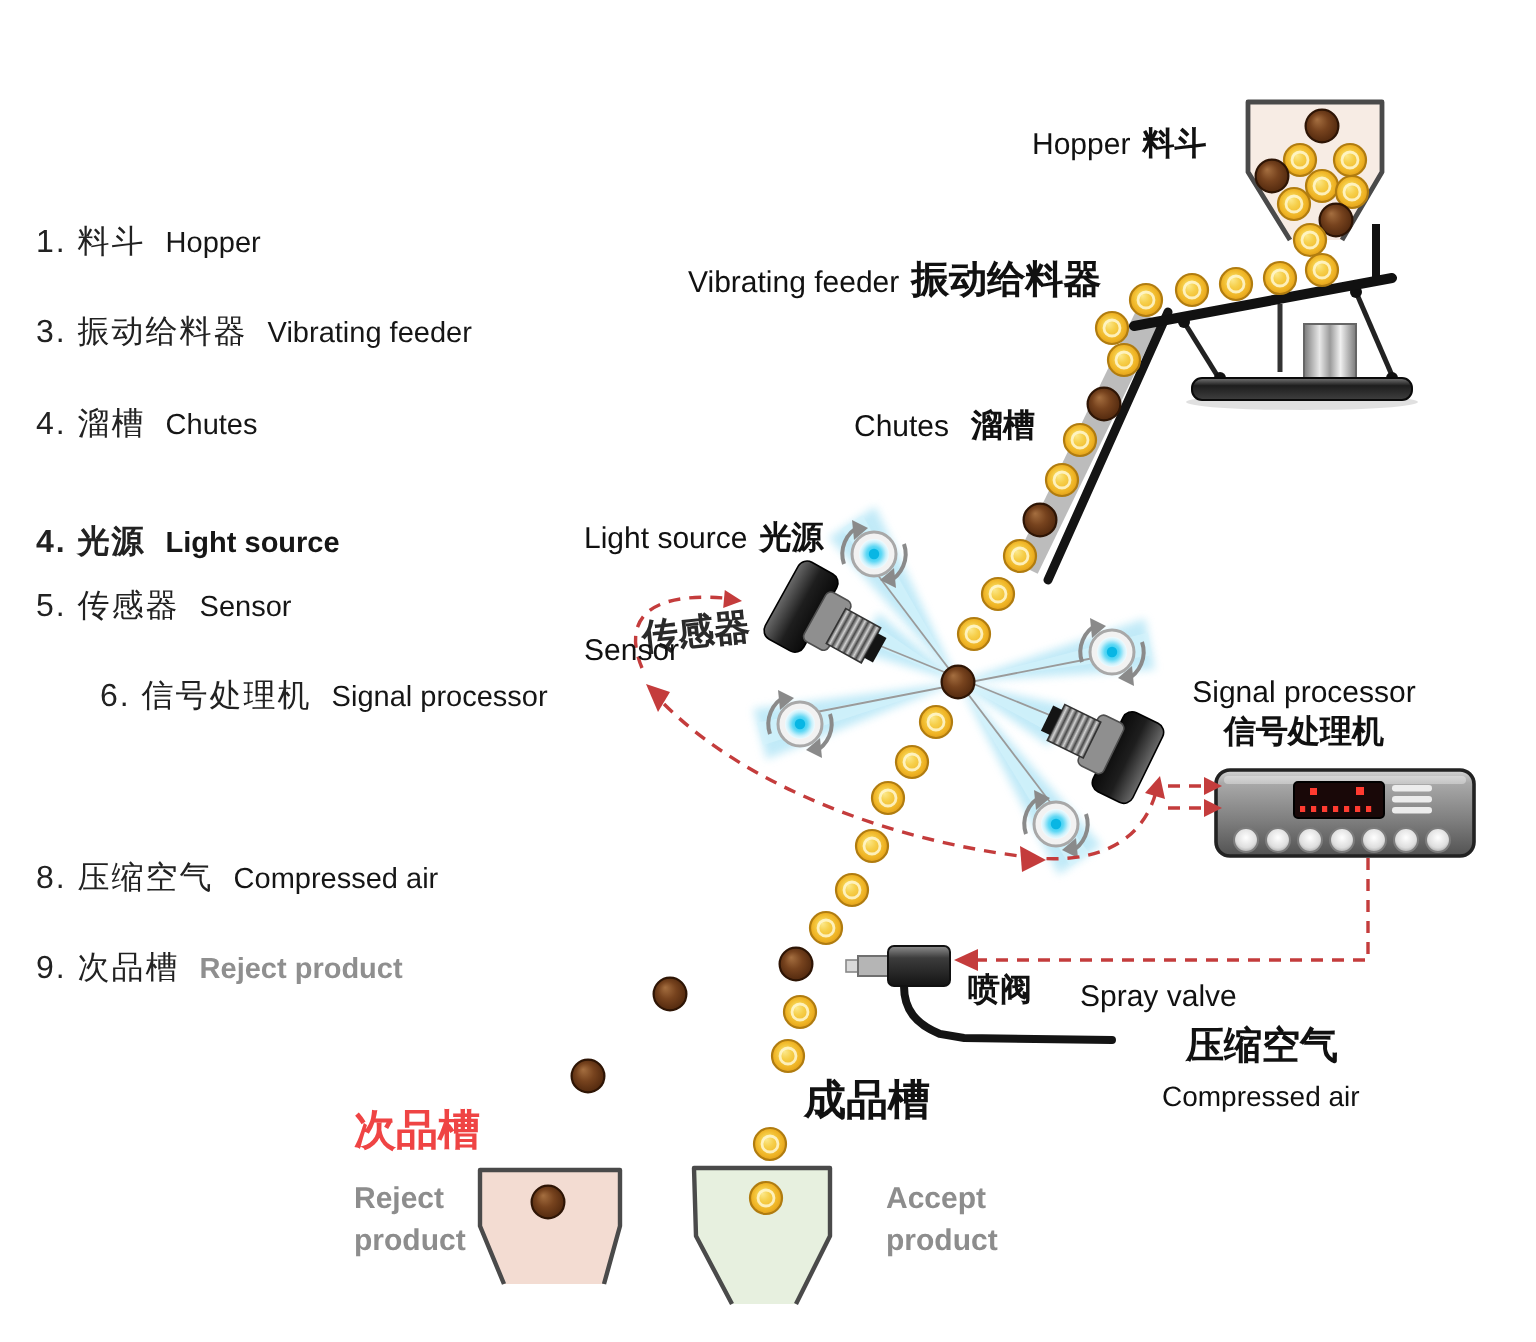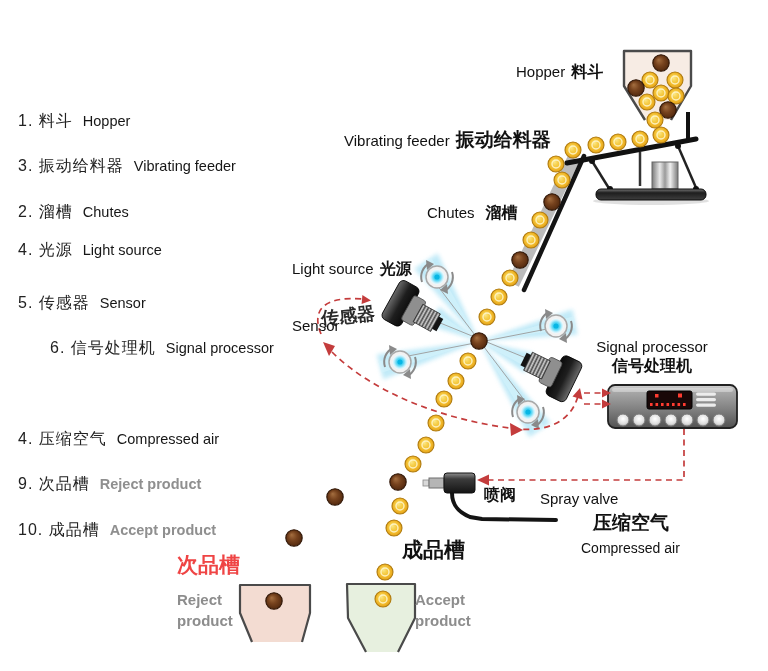--- a/index.html
+++ b/index.html
@@ -372,27 +372,26 @@
         </g>
         <g>
           <circle cx="274" cy="601" r="8.2" fill="url(#ballB)" stroke="#2e1505" stroke-width="1.1"></circle>
         </g>
       </g>
 </svg>
 
 <div id="legend">
       <div class="legend-row" style="top: 0px;"><span class="legend-zh">1. 料斗</span><span class="legend-en">Hopper</span></div>
       <div class="legend-row" style="top: 45.4px;"><span class="legend-zh">3. 振动给料器</span><span class="legend-en">Vibrating feeder</span></div>
-      <div class="legend-row" style="top: 90.8px;"><span class="legend-zh">2. 溜槽</span><span class="legend-en">Chutes</span></div>
-      <div class="legend-row" style="top: 129px;"><span class="legend-zh">4. 光源</span><span class="legend-en">Light source</span></div>
+      <div class="legend-row" style="top: 90.8px;"><span class="legend-zh">4. 溜槽</span><span class="legend-en">Chutes</span></div>
+      <div class="legend-row" style="top: 150px; font-weight: bold;"><span class="legend-zh">4. 光源</span><span class="legend-en">Light source</span></div>
       <div class="legend-row" style="top: 181.6px;"><span class="legend-zh">5. 传感器</span><span class="legend-en">Sensor</span></div>
       <div class="legend-row" style="top: 227px; margin-left: 32px;"><span class="legend-zh">6. 信号处理机</span><span class="legend-en">Signal processor</span></div>
-      <div class="legend-row" style="top: 317.8px;"><span class="legend-zh">4. 压缩空气</span><span class="legend-en">Compressed air</span></div>
+      <div class="legend-row" style="top: 317.8px;"><span class="legend-zh">8. 压缩空气</span><span class="legend-en">Compressed air</span></div>
       <div class="legend-row" style="top: 363.2px;"><span class="legend-zh">9. 次品槽</span><span class="legend-en muted">Reject product</span></div>
-      <div class="legend-row" style="top: 408.6px;"><span class="legend-zh">10. 成品槽</span><span class="legend-en muted">Accept product</span></div>
     </div>
 
 <div class="lbl" style="left:516px;top:62px;">
   <span class="en">Hopper</span>
   <span class="zh">料斗</span>
 </div>
 
 <div class="lbl" style="left:344px;top:127px;">
   <span class="en">Vibrating feeder</span>
   <span class="zh-sm">振动给料器</span>
@@ -438,18 +437,18 @@
   <span style="font-size:21px;font-weight:bold;color:#ef4444;">次品槽</span>
 </div>
 <div style="position:absolute;left:177px;top:589px;" class="muted2">
   <div>Reject</div>
   <div>product</div>
 </div>
 
 <div class="lbl" style="left:402px;top:536px;">
   <span style="font-size:21px;font-weight:bold;color:#111;">成品槽</span>
 </div>
-<div style="position:absolute;left:415px;top:589px;" class="muted2">
+<div style="position:absolute;left:443px;top:589px;" class="muted2">
   <div>Accept</div>
   <div>product</div>
 </div>
 
 </div>
 
 </body></html>

